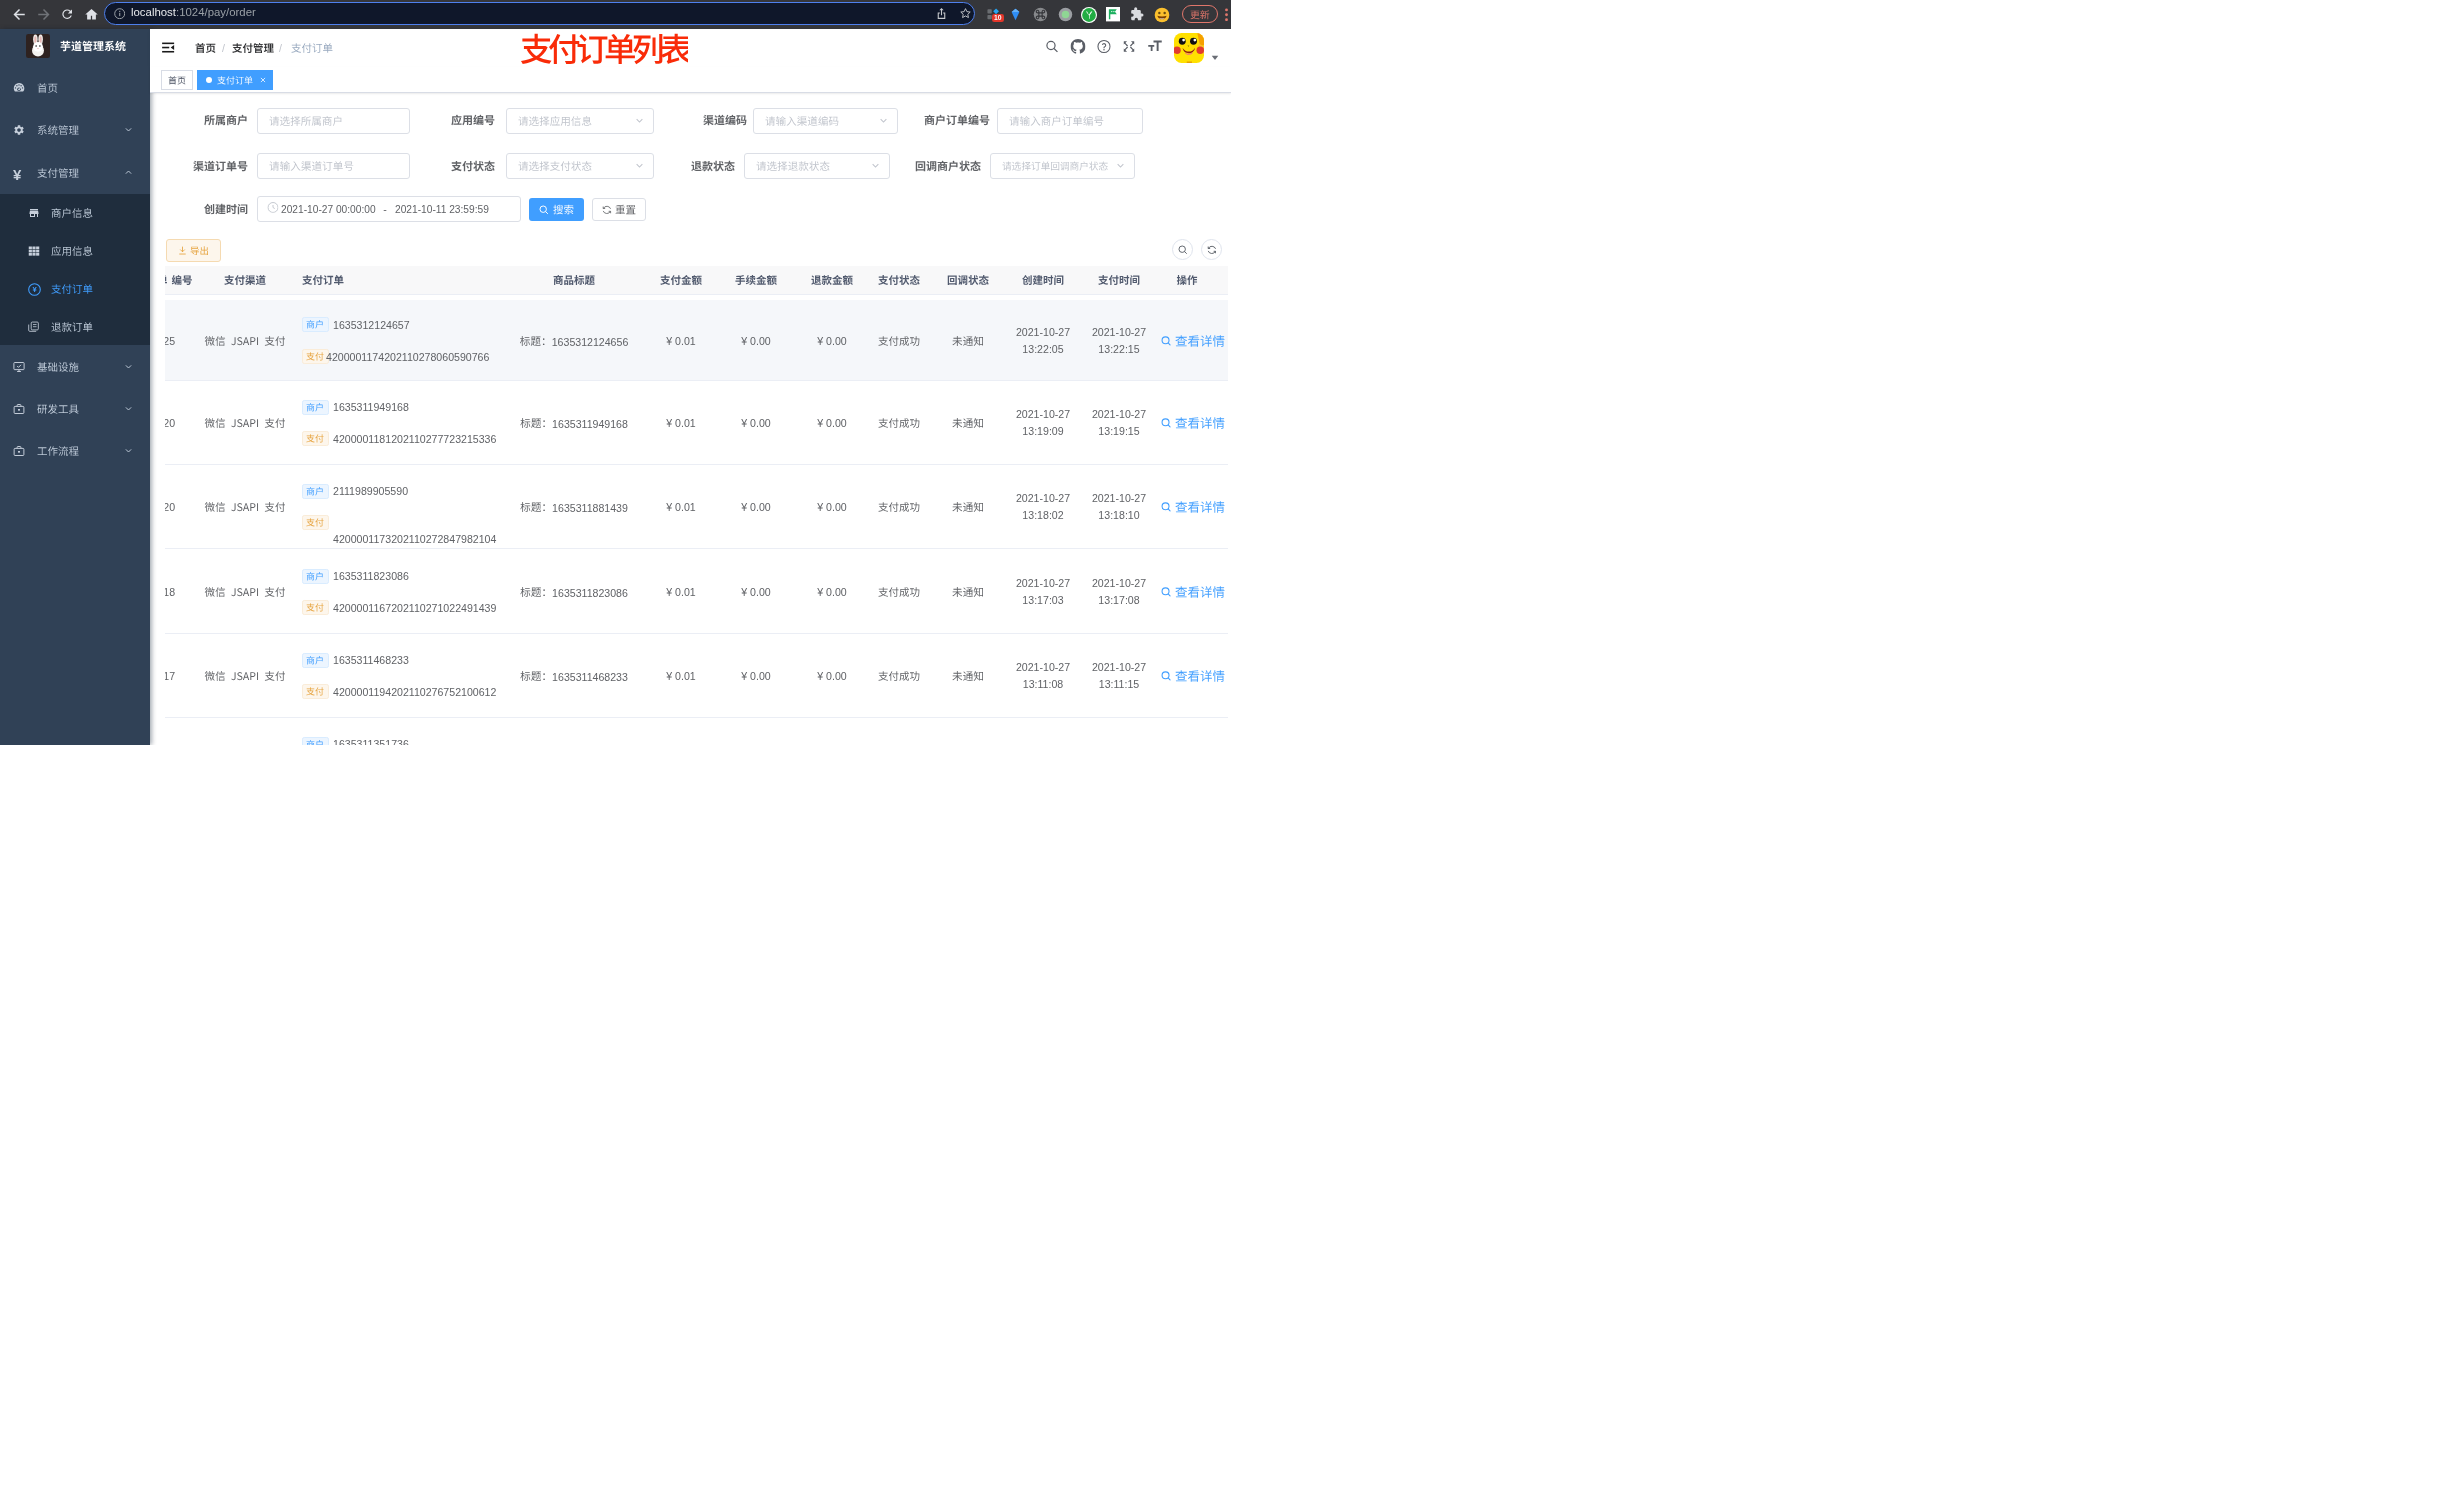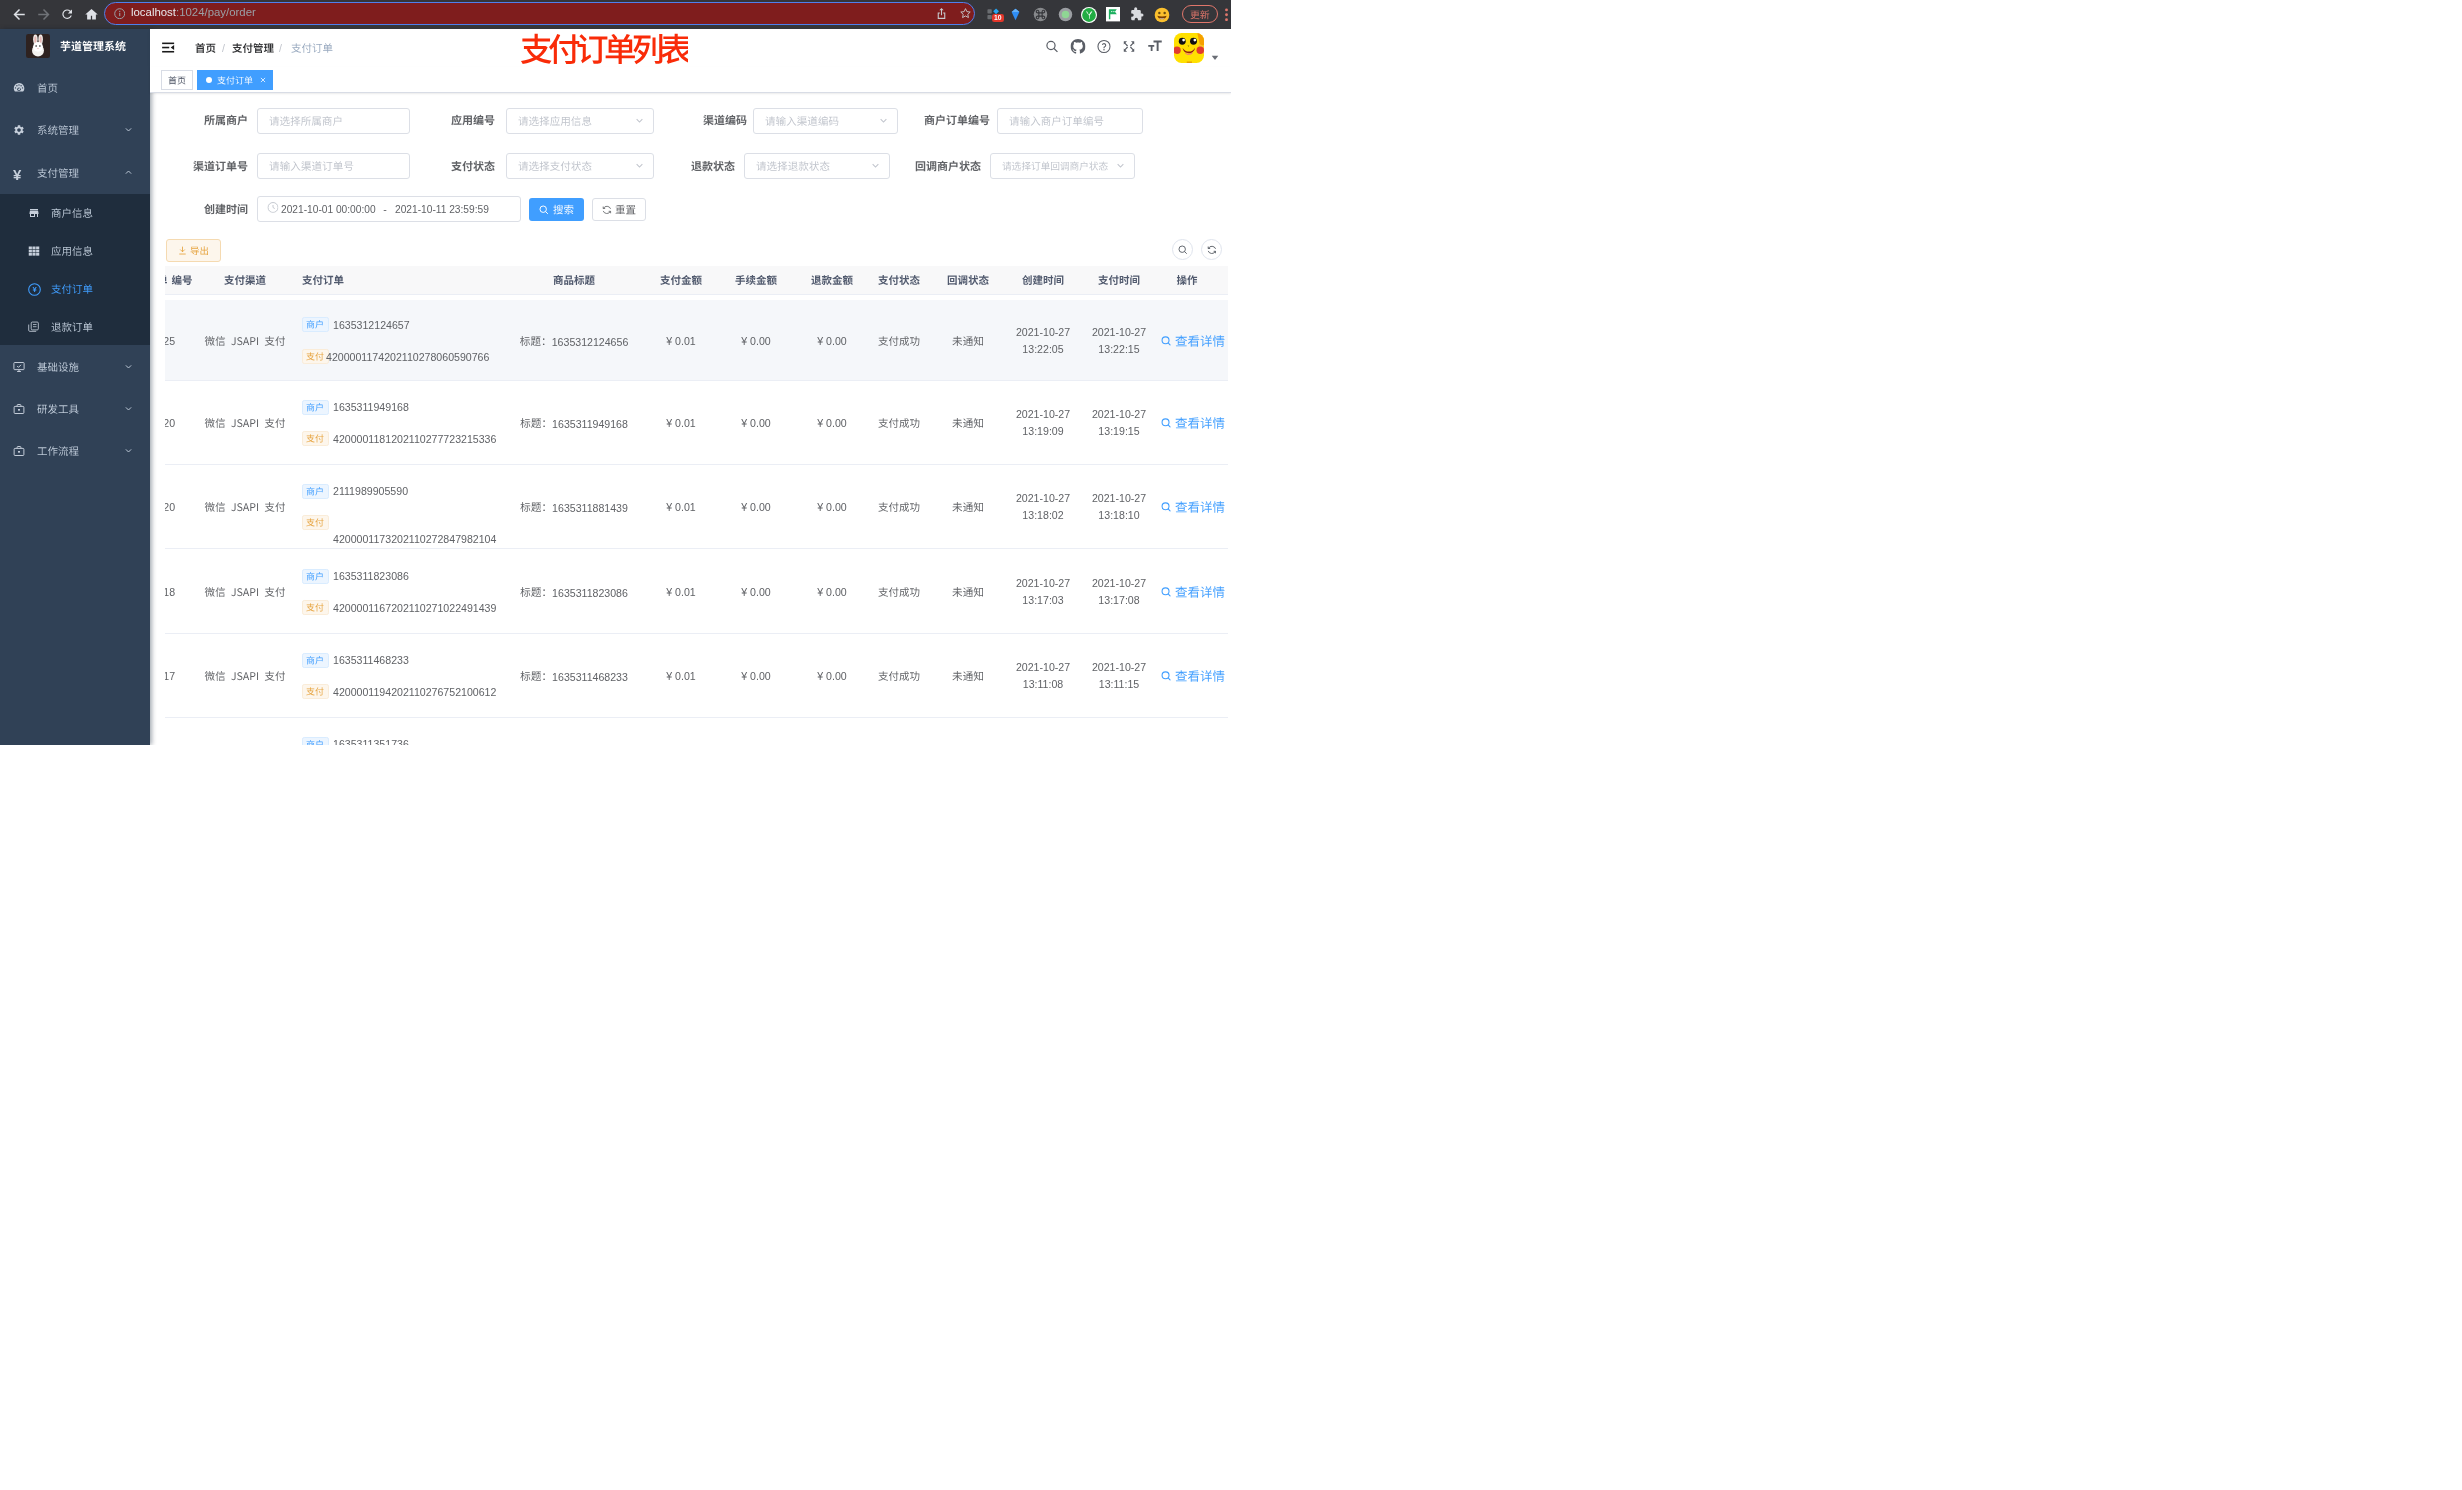--- a/index.html
+++ b/index.html
@@ -2,21 +2,21 @@
 <html style="font-size:12px"><head><meta charset="utf-8"><style>
 *{margin:0;padding:0;box-sizing:border-box}
 html,body{width:1231px;height:745px;overflow:hidden;background:#fff;font-family:"Liberation Sans",sans-serif;position:relative}
 .abs{position:absolute}
 .cj{display:block}
 .cc{position:absolute;transform:translate(-50%,-50%)}
 .cl{position:absolute;transform:translate(0,-50%)}
 .cr{position:absolute;transform:translate(-100%,-50%)}
 
 #tb{position:absolute;left:0;top:0;width:1231px;height:29px;background:#35363a}
-#pill{position:absolute;left:104px;top:2.3px;width:871px;height:23px;border-radius:12px;background:#7f1d1d;border:1.5px solid #4e80ee}
+#pill{position:absolute;left:104px;top:2.3px;width:871px;height:23px;border-radius:12px;background:#0f172a;border:1.5px solid #4e80ee}
 .tbi{position:absolute;top:0;height:29px;display:flex;align-items:center;justify-content:center}
 
 #sb{position:absolute;left:0;top:29px;width:150px;height:716px;background:#304156;box-shadow:1.5px 0 4.5px rgba(0,21,41,.35)}
 .mi{position:absolute;left:0;width:150px;color:#bfcbd9}
 .mico{position:absolute;left:13px;top:50%;transform:translateY(-50%);width:12px;height:12px;color:#c6cfdb}
 .mico2{position:absolute;left:28px;top:50%;transform:translateY(-50%);width:12px;height:12px;color:#c6cfdb}
 .chev{position:absolute;right:16.7px;top:50%;transform:translateY(-50%)}
 
 #nav{position:absolute;left:150px;top:29px;width:1081px;height:38px;background:#fff;box-shadow:0 0.8px 3px rgba(0,21,41,.08)}
 #tags{position:absolute;left:150px;top:67px;width:1081px;height:26px;background:#fff;border-bottom:0.8px solid #d8dce5;box-shadow:0 0.8px 2.3px 0 rgba(0,0,0,.12)}
@@ -769,21 +769,21 @@
         <use href="#u700_5efa" transform="translate(14.5 14.02) scale(0.01450 -0.01450)"></use>
         <use href="#u700_65f6" transform="translate(29.0 14.02) scale(0.01450 -0.01450)"></use>
         <use href="#u700_95f4" transform="translate(43.5 14.02) scale(0.01450 -0.01450)"></use>
       </svg>
     </div>
 <div class="inp" style="left:257px;top:196px;width:264px"></div>
 <div class="cc" style="left:273px;top:209px"><svg width="11.4" height="11.4" viewBox="0 0 16 16">
         <circle cx="8" cy="8" r="7" fill="none" stroke="#c0c4cc" stroke-width="1.3"></circle>
         <path d="M8 4.5V8l2.5 1.5" fill="none" stroke="#c0c4cc" stroke-width="1.3"></path>
       </svg></div>
-<div class="cl num" style="left:281px;top:209px;font-size:10.2px">2021-10-01 00:00:00</div>
+<div class="cl num" style="left:281px;top:209px;font-size:10.2px">2021-10-27 00:00:00</div>
 <div class="cc num" style="left:385px;top:209px">-</div>
 <div class="cl num" style="left:395px;top:209px;font-size:10.2px">2021-10-11 23:59:59</div>
 <div class="ebtn" style="left:529px;top:198px;width:55px;height:23px;background:#409eff;color:#fff">
       <svg style="margin-right:3.8px" width="9.8" height="9.8" viewBox="0 0 14 14">
         <circle cx="6" cy="6" r="4.6" fill="none" stroke="#fff" stroke-width="1.4"></circle>
         <path d="M9.5 9.5l3.2 3.2" stroke="#fff" stroke-width="1.4"></path>
       </svg>
       <svg class="cj" width="21" height="13" viewBox="0 0 28.0 17" fill="currentColor">
         <use href="#u400_641c" transform="translate(0.0 13.81) scale(0.01400 -0.01400)"></use>
         <use href="#u400_7d22" transform="translate(14.0 13.81) scale(0.01400 -0.01400)"></use>

